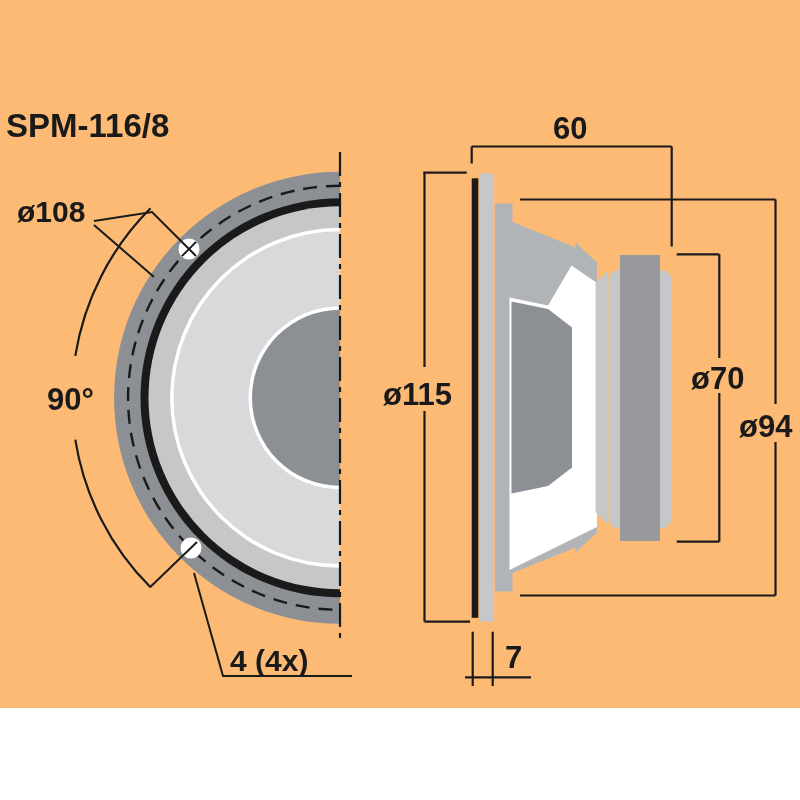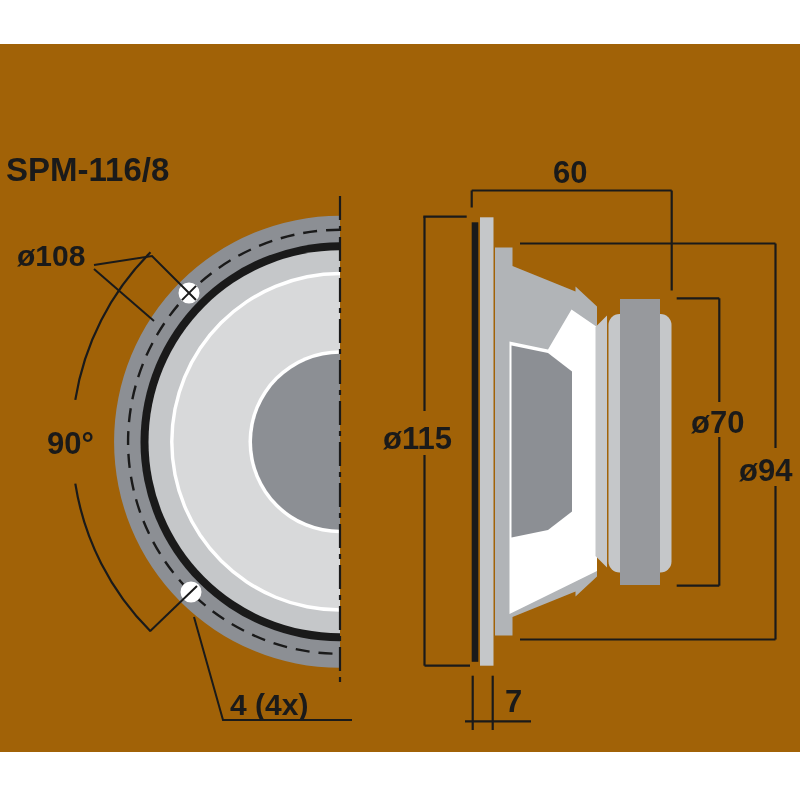--- a/index.html
+++ b/index.html
@@ -8,22 +8,21 @@
     background: #ffffff;
     width: 800px;
     height: 800px;
     overflow: hidden;
     font-family: "Liberation Sans", sans-serif;
   }
   .stage {
     position: relative;
     width: 800px;
     height: 708px;
-    background: #a16207;
-    margin-top: 44px;
+    background: #fdba74;
   }
   svg { display: block; }
   
   .ln        { stroke: #1a1a1a; stroke-width: 2.2; fill: none; stroke-linecap: butt; }
   .ln-thin   { stroke: #1a1a1a; stroke-width: 2;   fill: none; }
   .dash-bolt { stroke: #1a1a1a; stroke-width: 2.4; fill: none; stroke-dasharray: 14 9; }
   .dash-center { stroke: #1a1a1a; stroke-width: 2.2; fill: none; stroke-dasharray: 24 6 5 6; }
   .f-flange  { fill: #8c8f94; }
   .f-black   { fill: #1a1a1a; }
   .f-surround{ fill: #c5c7c9; }

